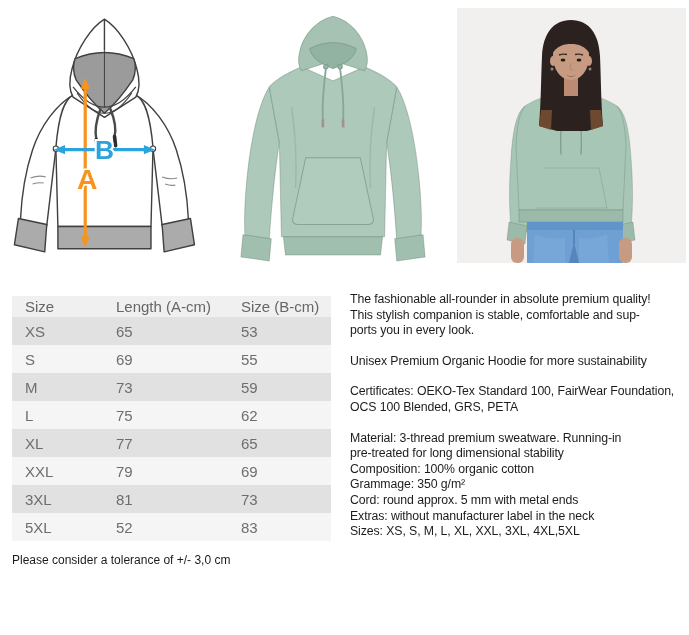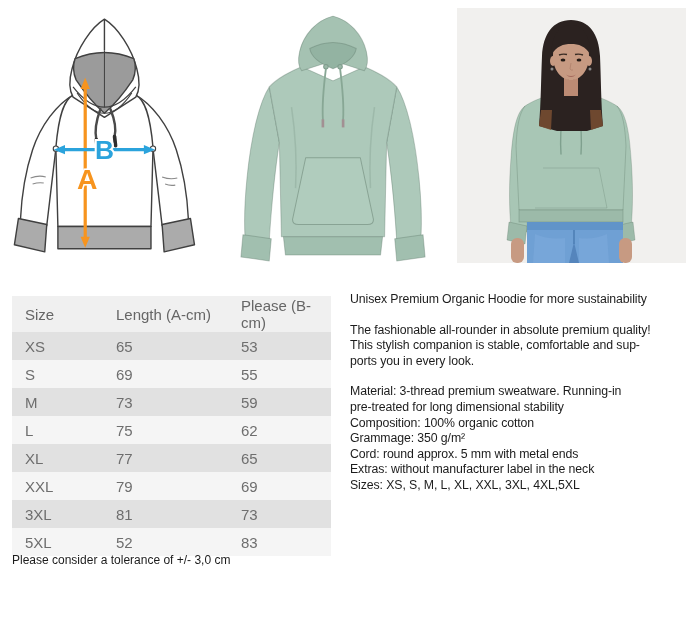--- a/index.html
+++ b/index.html
@@ -194,21 +194,21 @@
     <circle cx="133" cy="61" r="1.5" fill="#8a8a8a"></circle>
   </svg>
 </div>
 
 <div class="abs" id="size-table-wrap">
   <table class="size">
     <thead>
       <tr>
         <th>Size</th>
         <th>Length (A-cm)</th>
-        <th>Please (B-cm)</th>
+        <th>Size (B-cm)</th>
       </tr>
     </thead>
     <tbody>
       <tr>
         <td>XS</td>
         <td>65</td>
         <td>53</td>
       </tr>
       <tr>
         <td>S</td>
@@ -245,24 +245,26 @@
         <td>52</td>
         <td>83</td>
       </tr>
     </tbody>
   </table>
 </div>
 
 <div class="abs" id="tolerance">Please consider a tolerance of +/- 3,0 cm</div>
 
 <div class="abs" id="description">
-  <p>Unisex Premium Organic Hoodie for more sustainability</p>
   <p>The fashionable all-rounder in absolute premium quality!
 This stylish companion is stable, comfortable and sup-
 ports you in every look.</p>
+  <p>Unisex Premium Organic Hoodie for more sustainability</p>
+  <p>Certificates: OEKO-Tex Standard 100, FairWear Foundation,
+OCS 100 Blended, GRS, PETA</p>
   <p>Material: 3-thread premium sweatware. Running-in
 pre-treated for long dimensional stability
 Composition: 100% organic cotton
 Grammage: 350 g/m²
 Cord: round approx. 5 mm with metal ends
 Extras: without manufacturer label in the neck
 Sizes: XS, S, M, L, XL, XXL, 3XL, 4XL,5XL</p>
 </div>
 
 </body></html>

